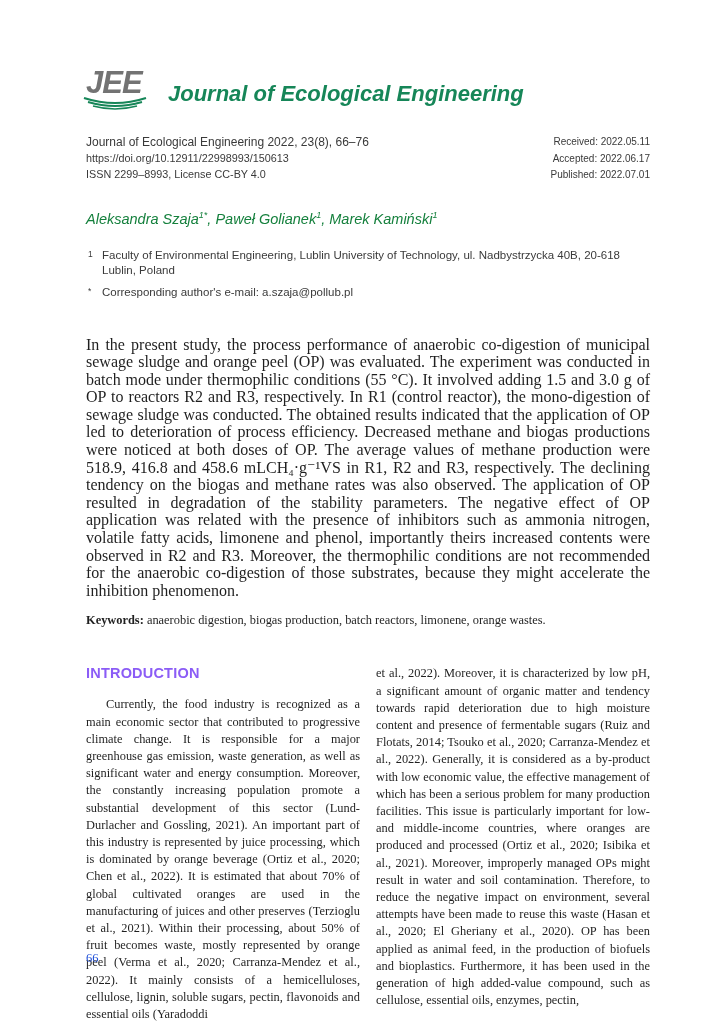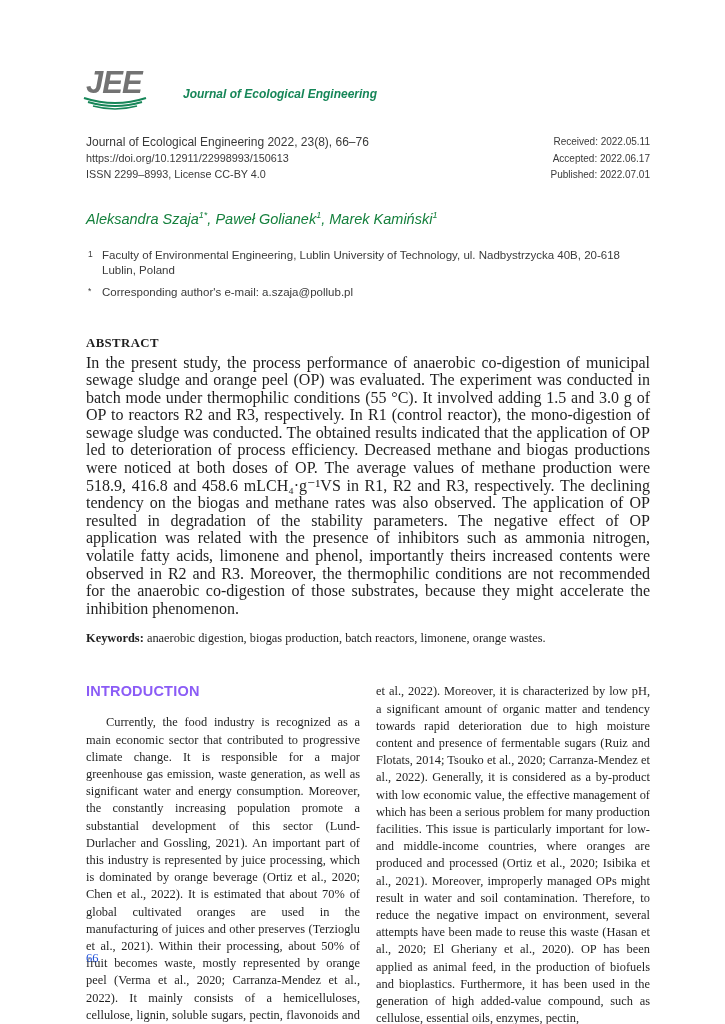--- a/index.html
+++ b/index.html
@@ -21,23 +21,22 @@
   .logo-acronym {
     font-family: "Liberation Sans", sans-serif;
     font-style: italic; font-weight: bold;
     font-size: 31px; line-height: 30px;
     color: #737373; letter-spacing: -1px;
     display: block;
   }
   .logo-swoosh { position: absolute; left: -4px; top: 28px; }
   .journal-name {
     font-style: italic; font-weight: bold;
-    font-size: 12px; color: #168658;
+    font-size: 22px; color: #168658;
     padding-top: 8px;
-    margin-left: 15px;
   }
   .meta-row { display: flex; justify-content: space-between; margin-top: 22px; }
   .meta-left .meta-citation { font-size: 12px; line-height: 17px; color: #3a3a3a; }
   .meta-left .meta-sub { font-size: 10.8px; line-height: 15.5px; color: #3a3a3a; }
   .meta-right { text-align: right; font-size: 10px; line-height: 16.5px; color: #3a3a3a; }
   
   .article-title {
     margin-top: 26px;
     font-size: 19px; line-height: 25px;
     font-weight: bold; color: #3c3c3c;
@@ -121,21 +120,20 @@
       <span class="aff-marker">1</span>
       <span>Faculty of Environmental Engineering, Lublin University of Technology, ul. Nadbystrzycka 40B, 20-618 Lublin, Poland</span>
     </div>
     <div class="aff-item">
       <span class="aff-marker">*</span>
       <span>Corresponding author's e-mail: a.szaja@pollub.pl</span>
     </div>
   </div>
 
   <div class="abstract">
-    <div class="abstract-heading">ABSTRACT</div>
     <div class="abstract-body">In the present study, the process performance of anaerobic co-digestion of municipal sewage sludge and orange peel (OP) was evaluated. The experiment was conducted in batch mode under thermophilic conditions (55 °C). It involved adding 1.5 and 3.0 g of OP to reactors R2 and R3, respectively. In R1 (control reactor), the mono-digestion of sewage sludge was conducted. The obtained results indicated that the application of OP led to deterioration of process efficiency. Decreased methane and biogas productions were noticed at both doses of OP. The average values of methane production were 518.9, 416.8 and 458.6 mLCH₄·g⁻¹VS in R1, R2 and R3, respectively. The declining tendency on the biogas and methane rates was also observed. The application of OP resulted in degradation of the stability parameters. The negative effect of OP application was related with the presence of inhibitors such as ammonia nitrogen, volatile fatty acids, limonene and phenol, importantly theirs increased contents were observed in R2 and R3. Moreover, the thermophilic conditions are not recommended for the anaerobic co-digestion of those substrates, because they might accelerate the inhibition phenomenon.</div>
   </div>
 
   <div class="keywords">
     <span class="kw-label">Keywords:</span><span> anaerobic digestion, biogas production, batch reactors, limonene, orange wastes.</span>
   </div>
 
   <div class="body-columns">
     <div class="col">
       <div class="section-heading">INTRODUCTION</div>

